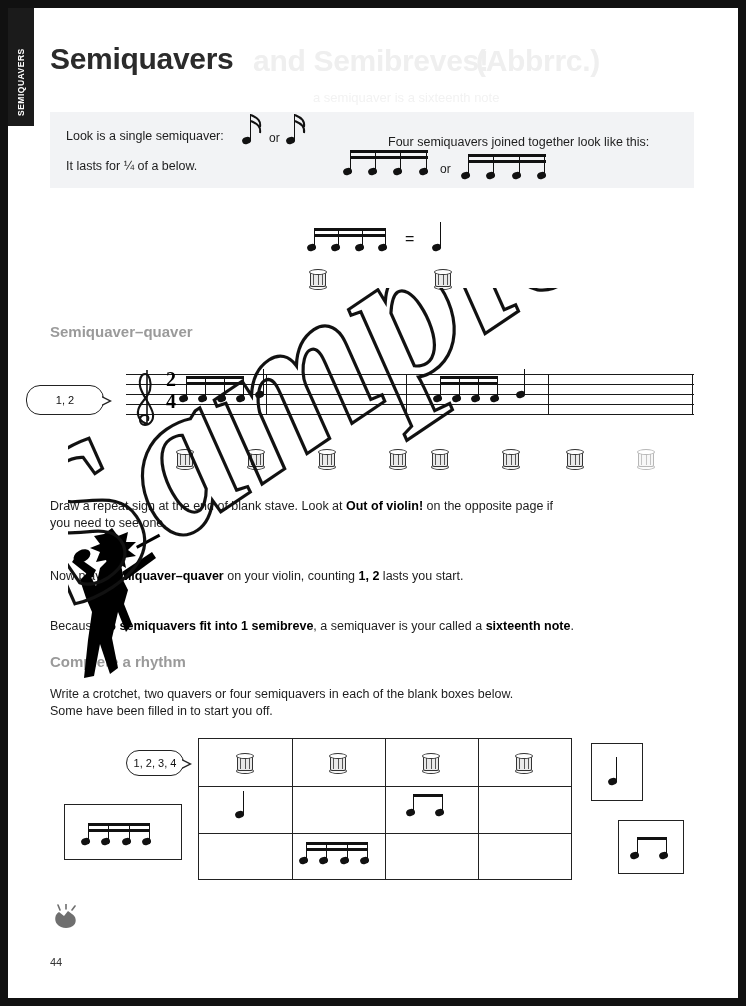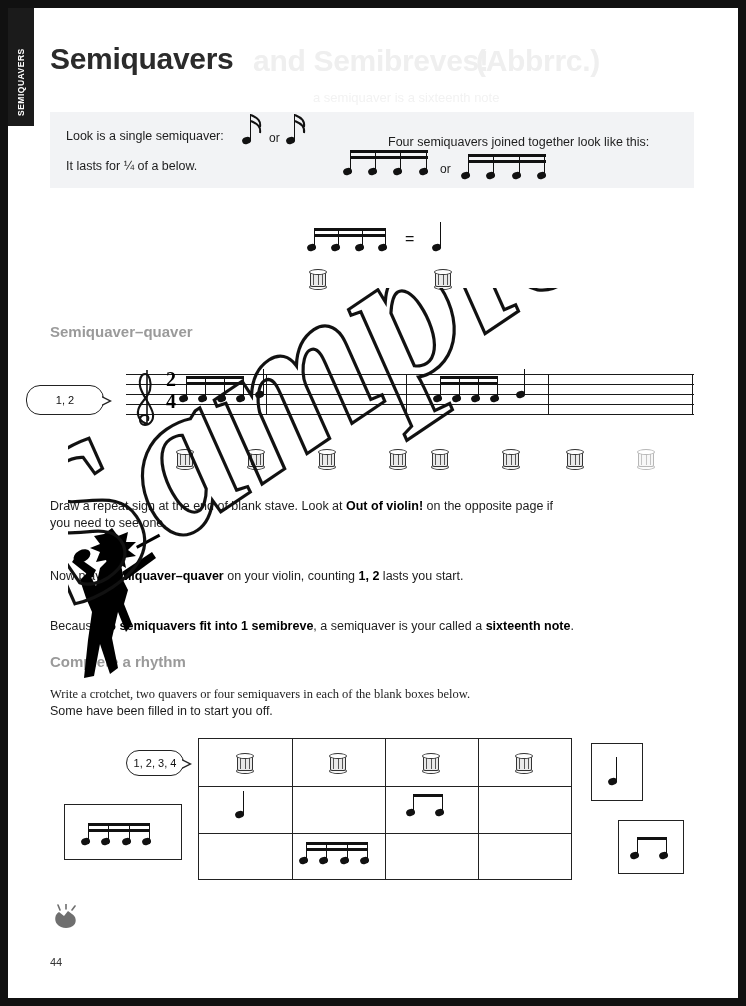--- a/index.html
+++ b/index.html
@@ -414,21 +414,21 @@
 
     <div class="line-text" style="left:42px; top:560px; width:620px;">
       <span>Now play </span><span class="b">Semiquaver–quaver</span><span> on your violin, counting </span><span class="b">1, 2</span><span> lasts you start.</span>
     </div>
 
     <div class="line-text" style="left:42px; top:610px; width:620px;">
       <span>Because </span><span class="b">16 semiquavers fit into 1 semibreve</span><span>, a semiquaver is your called a </span><span class="b">sixteenth note</span><span>.</span>
     </div>
 
     <div class="sec-head" style="left:42px; top:645px;">Complete a rhythm</div>
-    <div class="line-text" style="left:42px; top:678px;font-family:Liberation Serif, serif;">Write a crotchet, two quavers or four semiquavers in each of the blank boxes below.</div>
+    <div class="line-text" style="left:42px; top:678px;">Write a crotchet, two quavers or four semiquavers in each of the blank boxes below.</div>
     <div class="line-text" style="left:42px; top:695px;">Some have been filled in to start you off.</div>
 
     <div class="bubble" style="left:118px; top:742px; width:58px; height:26px;">1, 2, 3, 4</div>
 
     <div class="grid" style="left:190px; top:730px; width:374px; height:142px;">
 
       <div style="position:absolute; left:93px; top:0; width:1.2px; height:100%; background:#222;"></div>
       <div style="position:absolute; left:186px; top:0; width:1.2px; height:100%; background:#222;"></div>
       <div style="position:absolute; left:279px; top:0; width:1.2px; height:100%; background:#222;"></div>
 

